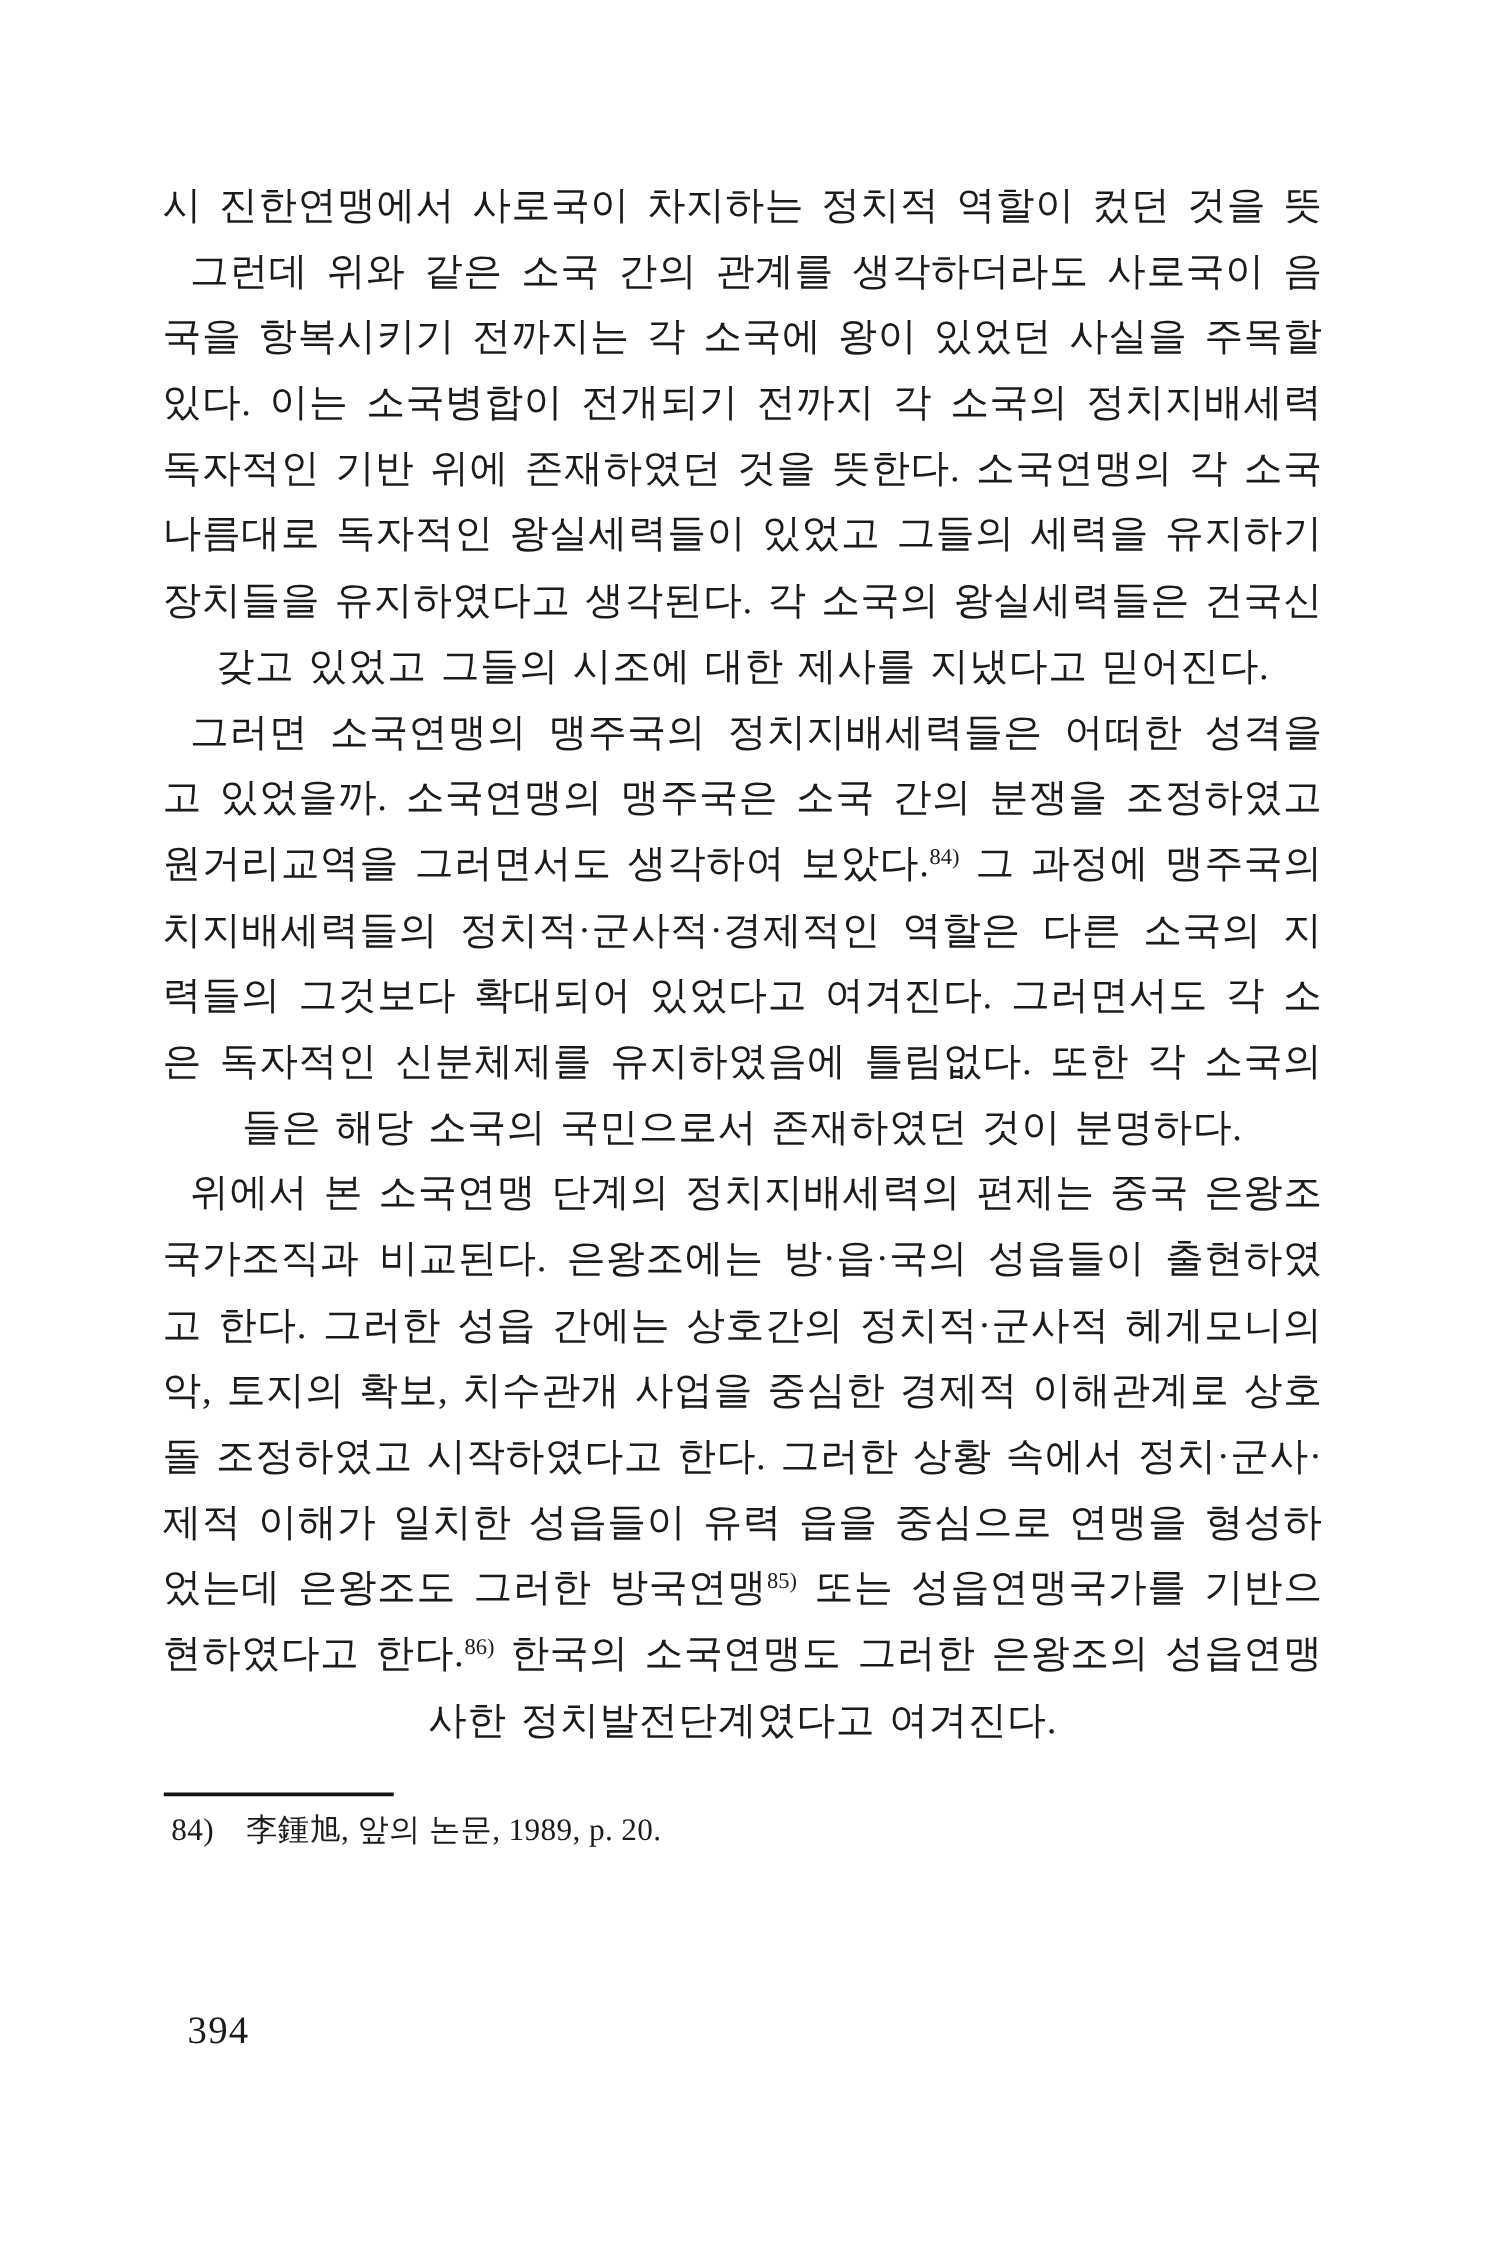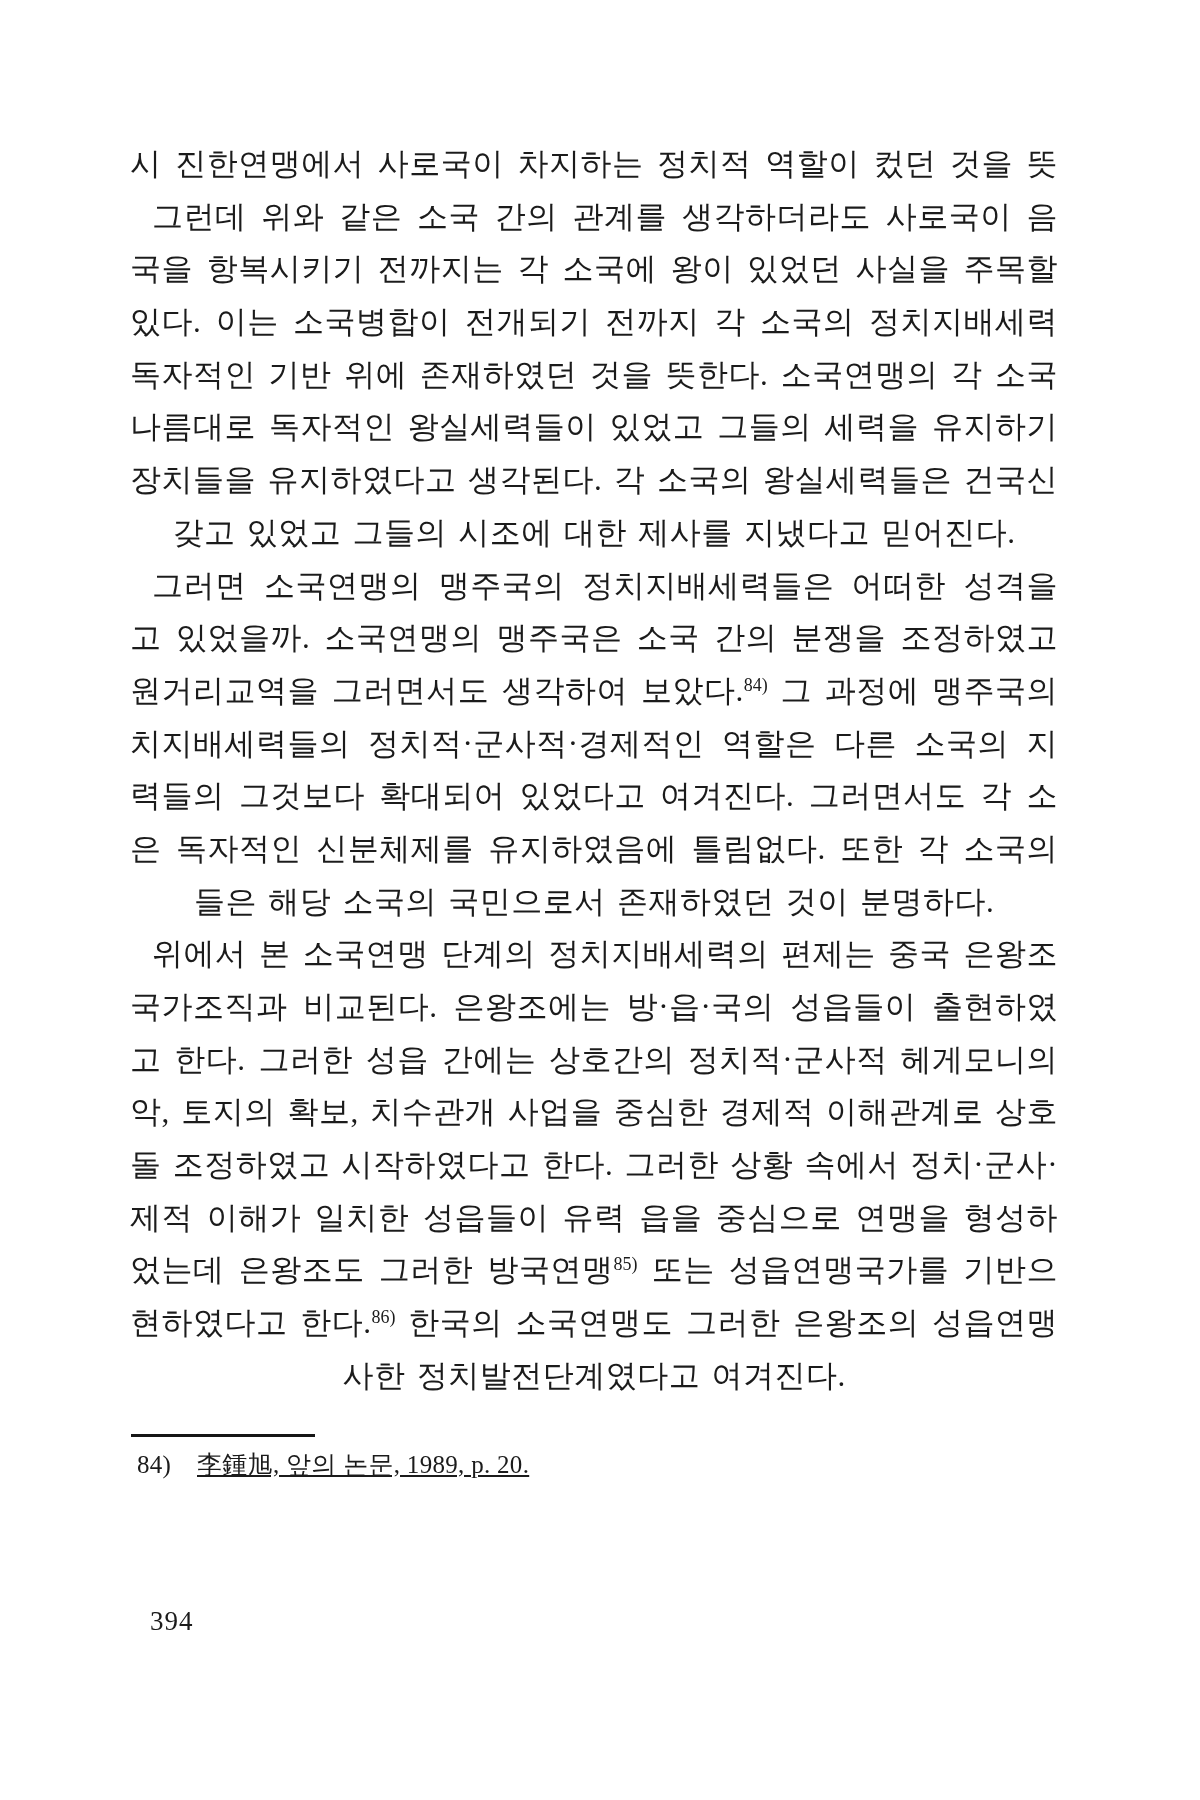--- a/index.html
+++ b/index.html
@@ -54,40 +54,39 @@
     top: 1434px;
     width: 184px;
     height: 3px;
     background: #161616;
   }
   .footnotes {
     position: absolute;
     left: 137px;
     top: 1442px;
     width: 960px;
-    text-decoration: underline;
   }
   .fn {
     line-height: 45px;
     font-size: 25px;
     letter-spacing: 0.3px;
     padding-left: 60px;
     text-indent: -60px;
     white-space: nowrap;
   }
   .fn .fnlabel {
     display: inline-block;
     width: 60px;
     text-indent: 0;
   }
   .pagenum {
     position: absolute;
     left: 150px;
     top: 1606px;
-    font-size: 27px;
+    font-size: 31px;
     letter-spacing: 1px;
   }
 </style>
 </head>
 <body>
 
 <div class="page">
   <div class="textblock" id="body-lines">
       <div class="line j"><span>시 진한연맹에서 사로국이 차지하는 정치적 역할이 컸던 것을 뜻한다.</span></div>
       <div class="line j ind"><span>그런데 위와 같은 소국 간의 관계를 생각하더라도 사로국이 음즙벌</span></div>

